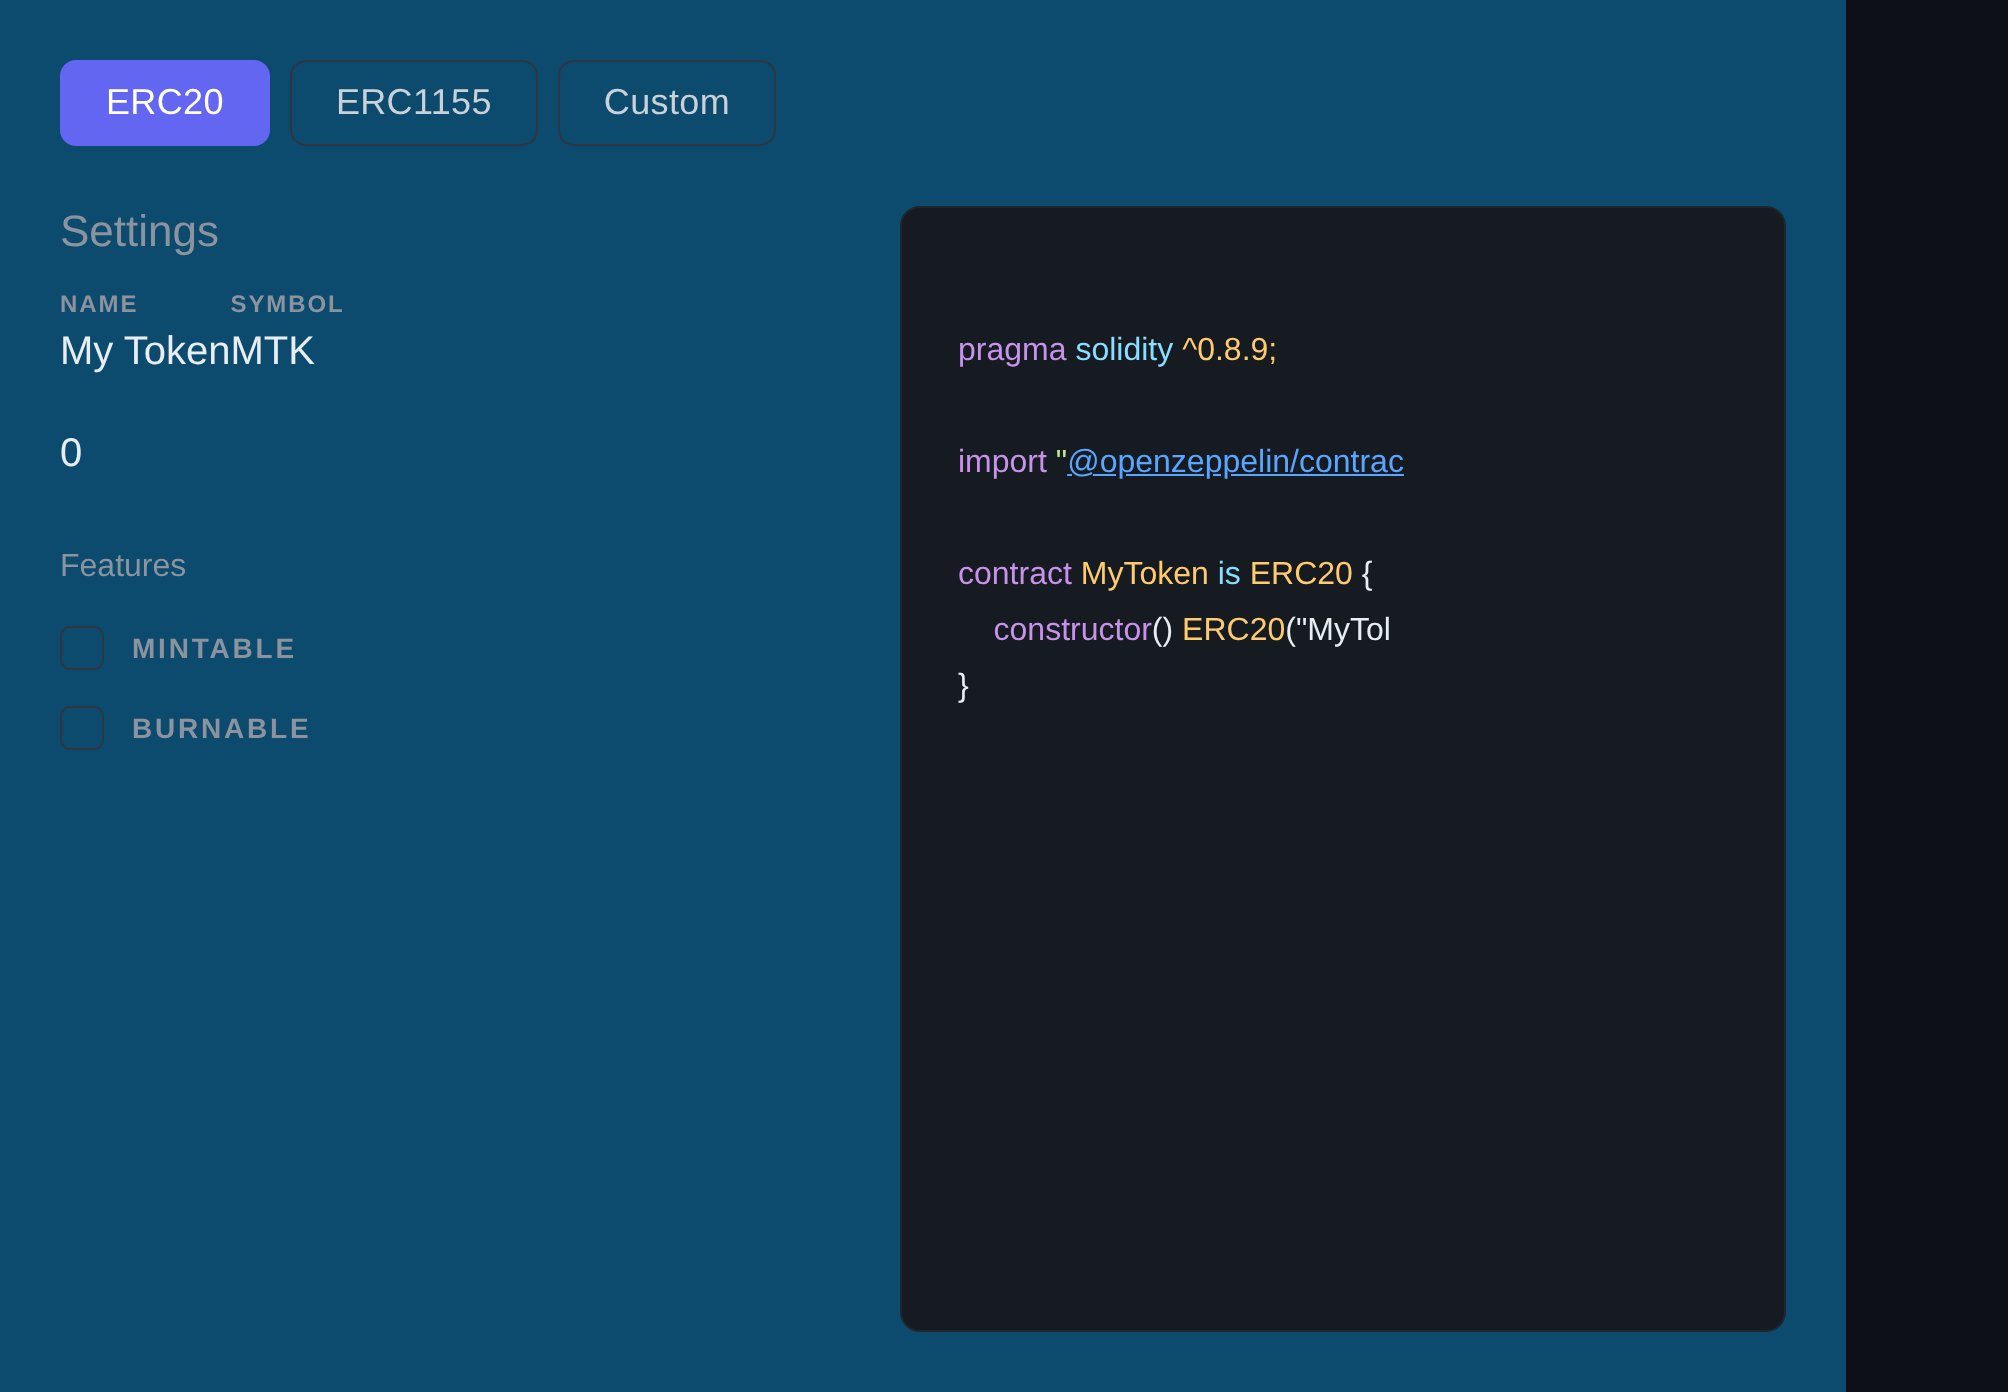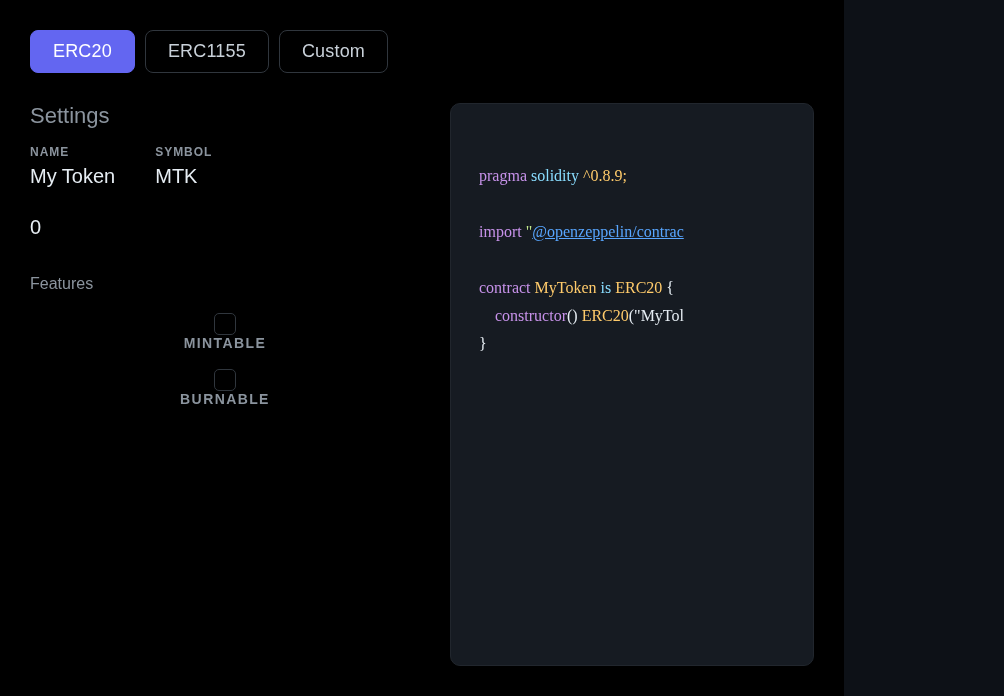--- a/index.html
+++ b/index.html
@@ -11,23 +11,23 @@
     body {
       background-color: #0d1117;
       font-family: -apple-system, BlinkMacSystemFont, 'Segoe UI', sans-serif;
       color: #c9d1d9;
       width: 1004px;
       height: 696px;
       overflow: hidden;
     }
 
     .app-container {
-      width: 844px;
+      width: 923px;
       height: 696px;
-      background: #000000;
+      background: #0c4a6e;
       display: flex;
       flex-direction: column;
       padding: 30px 30px 30px 30px;
     }
 
     
     .tab-bar {
       display: flex;
       gap: 10px;
       margin-bottom: 30px;
@@ -71,21 +71,20 @@
 
     .section-title {
       font-size: 22px;
       color: #8b949e;
       font-weight: 400;
       margin-bottom: 16px;
     }
 
     .fields-row {
       display: flex;
-      gap: 40px;
       margin-bottom: 28px;
     }
 
     .field-group {
       display: flex;
       flex-direction: column;
       gap: 6px;
     }
 
     .field-label {
@@ -109,22 +108,22 @@
     .features-title {
       font-size: 16px;
       color: #8b949e;
       font-weight: 400;
       margin-bottom: 20px;
     }
 
     .feature-item {
       display: flex;
       align-items: center;
+      gap: 14px;
       margin-bottom: 18px;
-      flex-direction: column;
     }
 
     .checkbox {
       width: 22px;
       height: 22px;
       border: 1.5px solid #30363d;
       border-radius: 5px;
       background: transparent;
       cursor: pointer;
       flex-shrink: 0;
@@ -149,21 +148,21 @@
     .right-panel {
       flex: 1;
       background: #161b22;
       border-radius: 10px;
       padding: 30px 28px;
       overflow: auto;
       border: 1px solid #21262d;
     }
 
     .code-block {
-      font-family: Liberation Serif, serif;
+      font-family: Liberation Sans, sans-serif;
       font-size: 16px;
       line-height: 1.75;
       white-space: pre;
     }
 
     .c-purple { color: #c792ea; }
     .c-cyan   { color: #89ddff; }
     .c-yellow { color: #ffcb6b; }
     .c-green  { color: #c3e88d; }
     .c-link   { color: #58a6ff; text-decoration: underline; }

